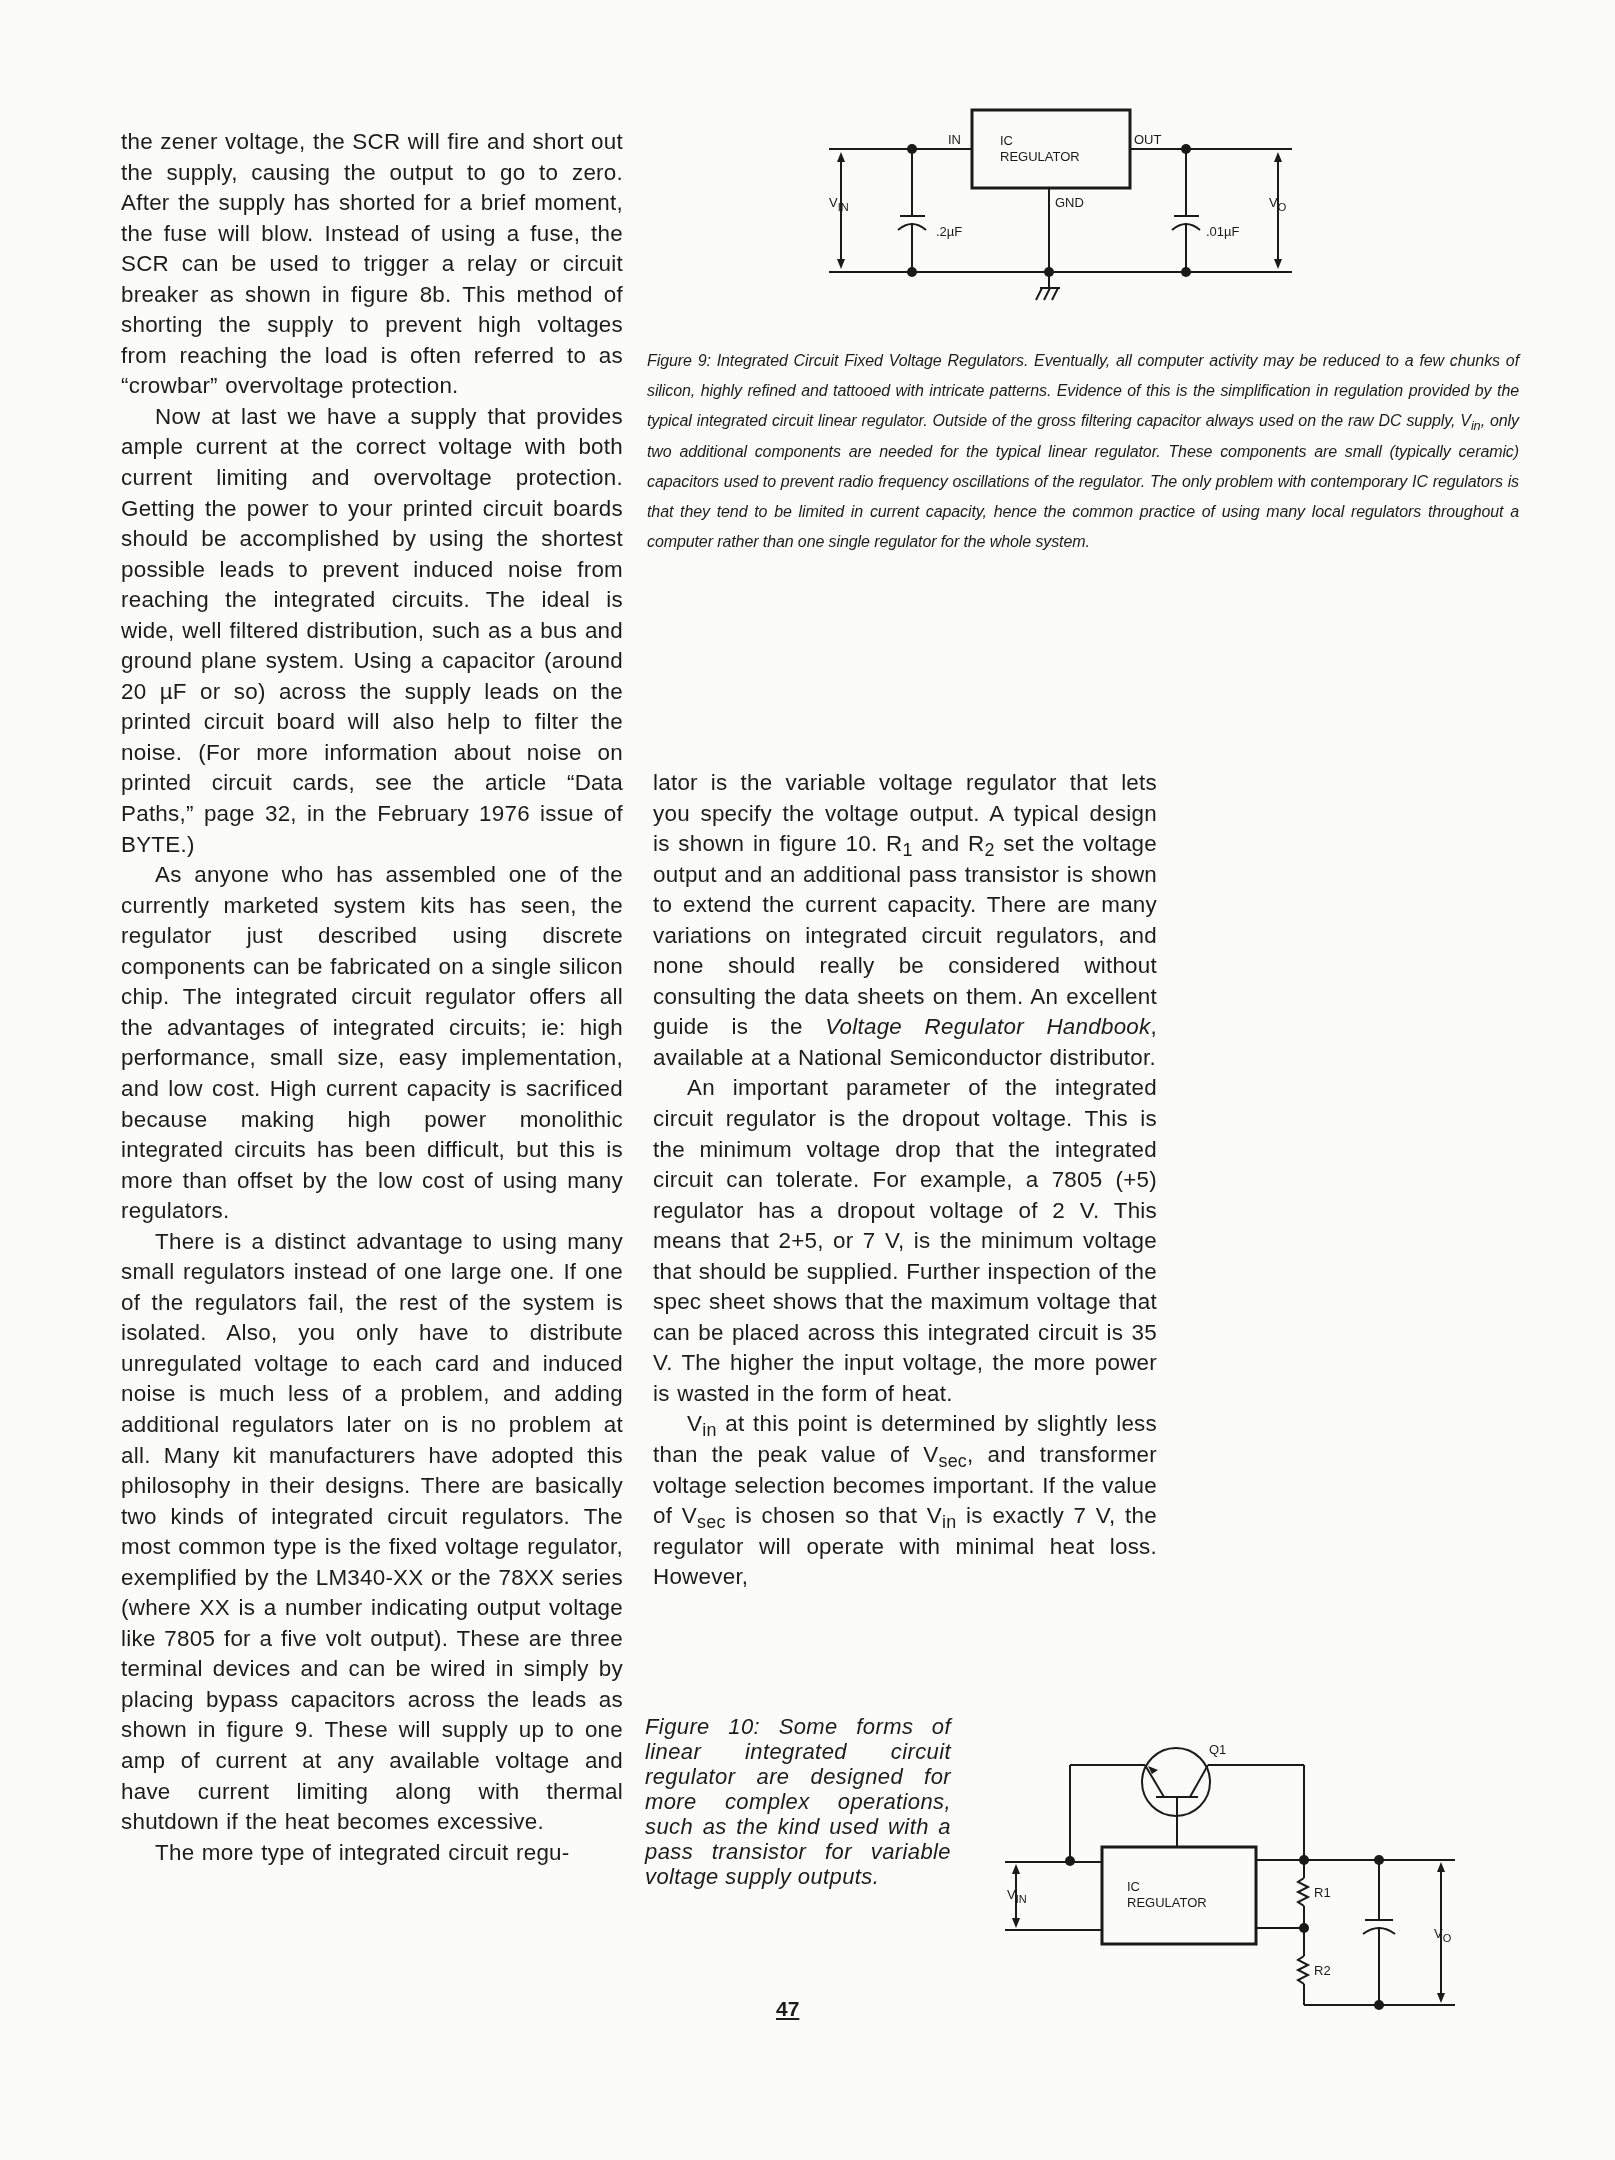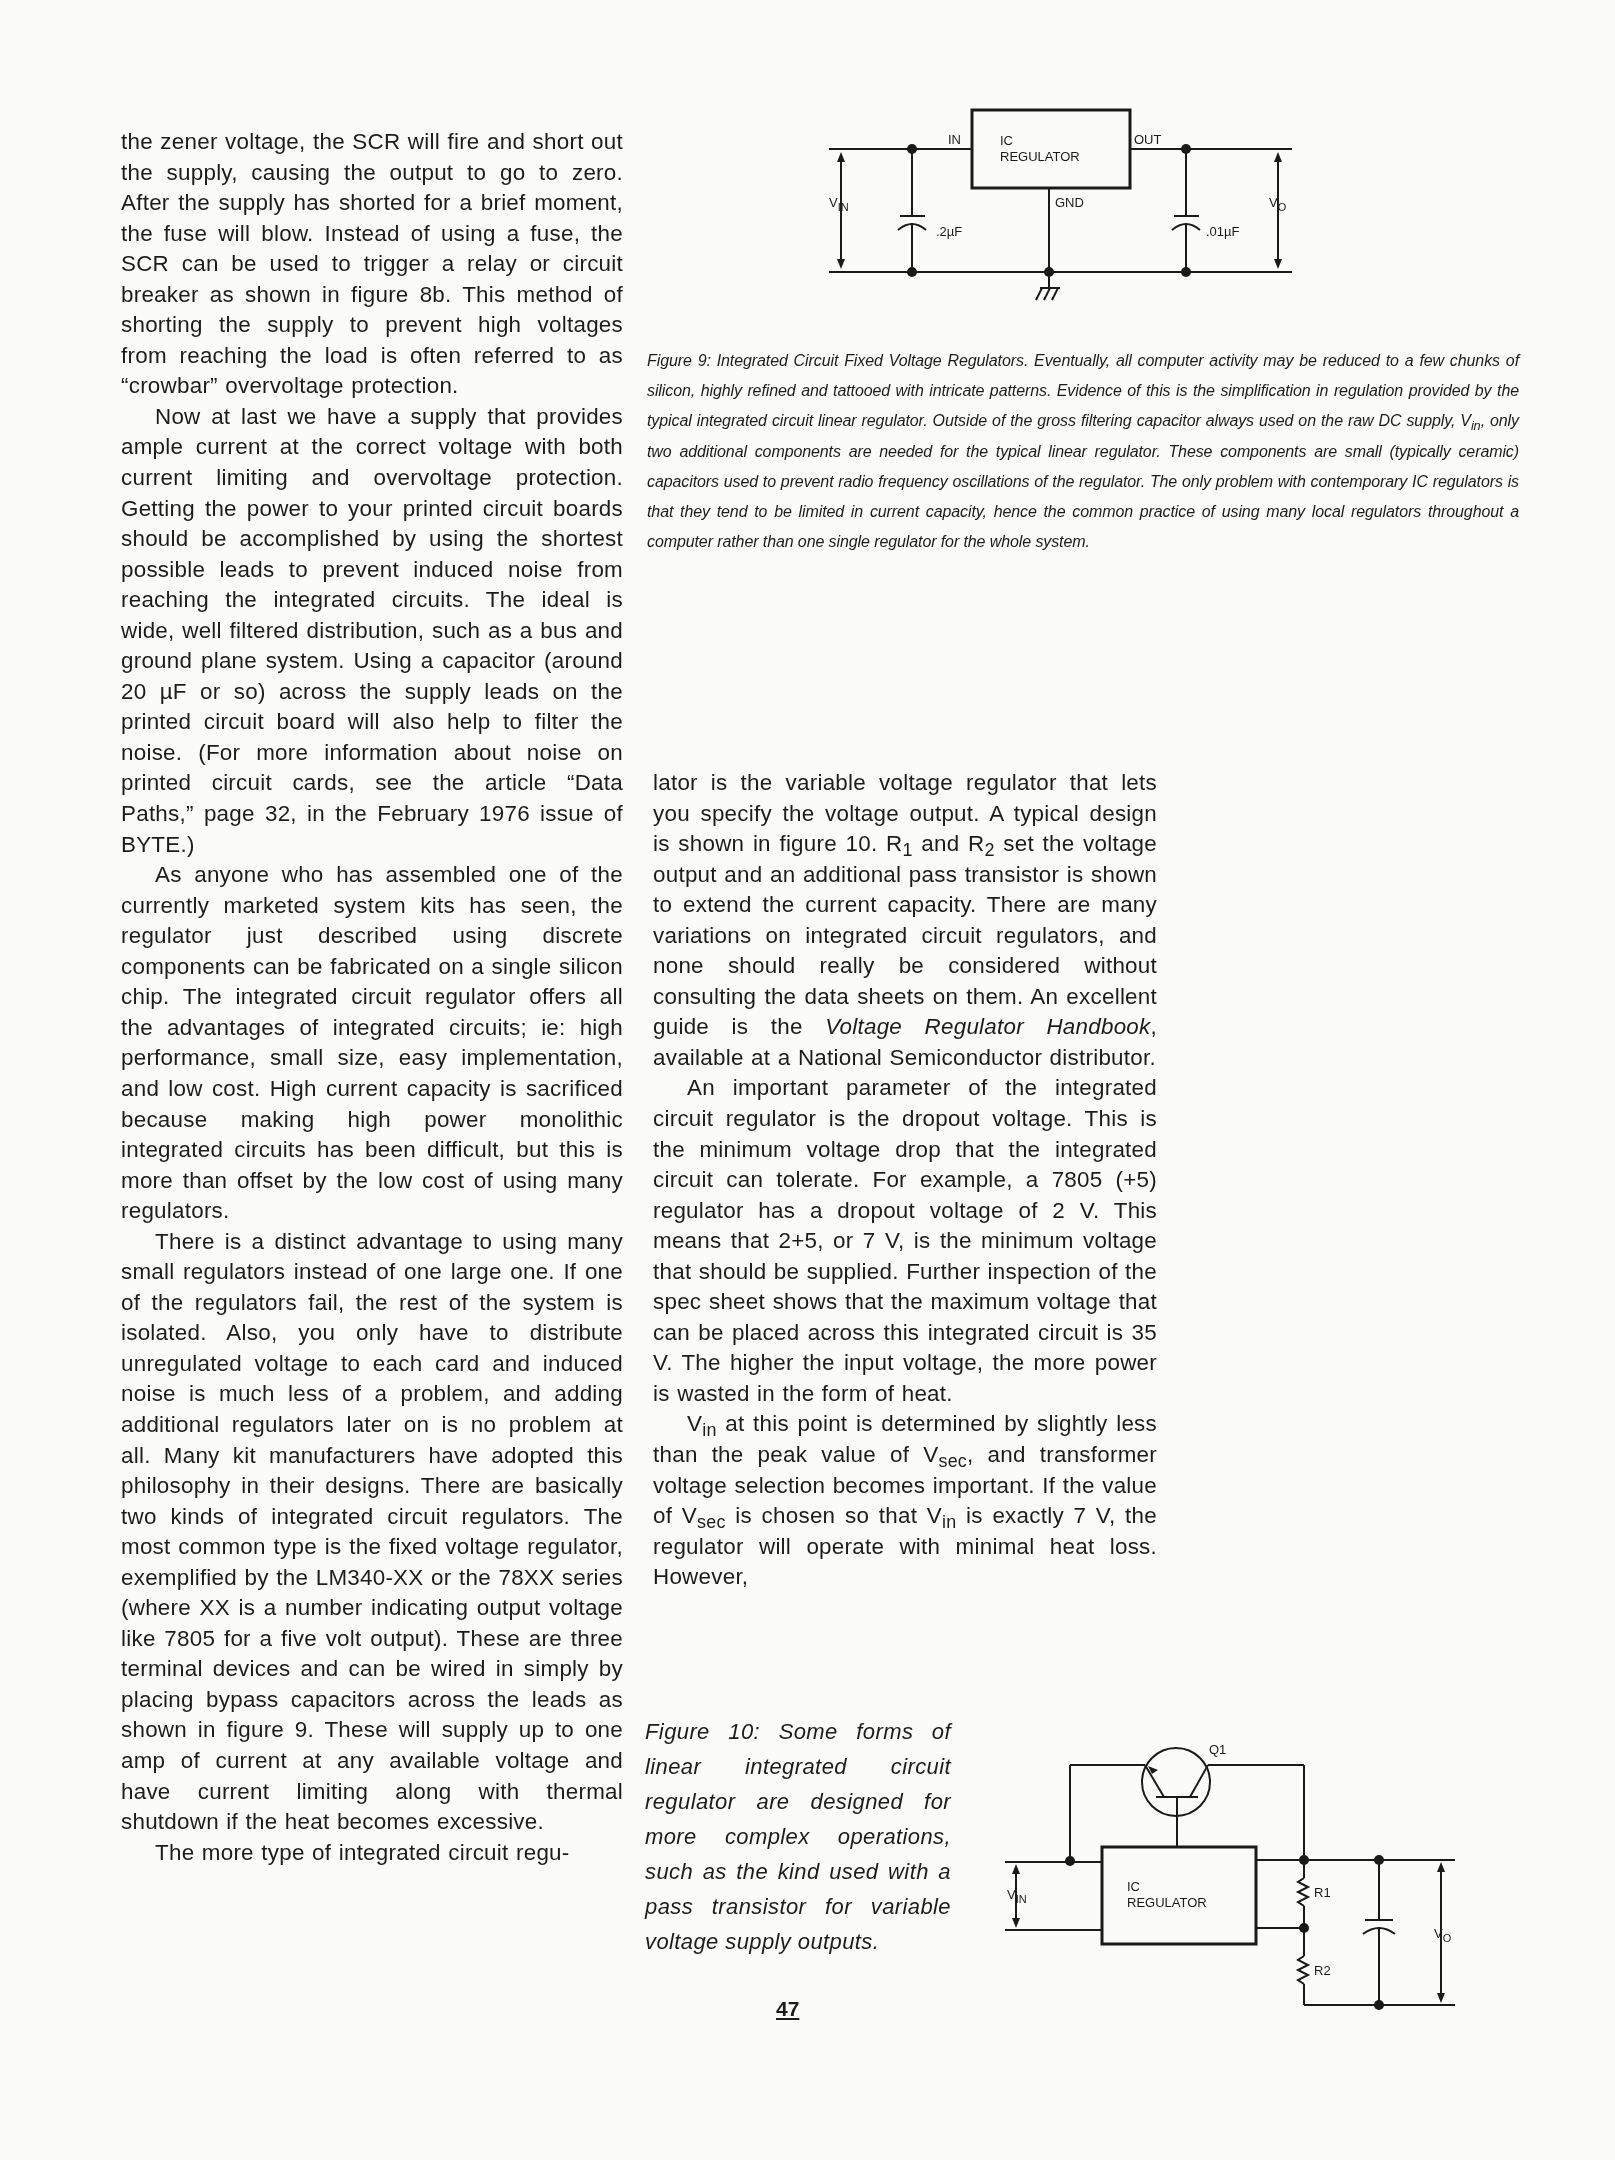--- a/index.html
+++ b/index.html
@@ -17,21 +17,21 @@
   .col p.indent { text-indent: 34px; }
   .left-col { left: 81px; top: 127px; width: 502px; margin-left: 40px; }
   .right-top { left: 653px; top: 768px; width: 504px; }
   .cap9 {
     position: absolute; left: 647px; top: 346px; width: 872px;
     font-style: italic; font-size: 16px; line-height: 30.2px;
     text-align: justify; letter-spacing: -0.1px;
   }
   .cap10 {
     position: absolute; left: 645px; top: 1714px; width: 306px;
-    font-style: italic; font-size: 22px; line-height: 35px;
+    font-style: italic; font-size: 22px; line-height: 25px;
     text-align: justify; letter-spacing: 0.4px;
   }
   .sub { font-size: 0.8em; vertical-align: -0.3em; line-height: 0; }
   .page-num {
     position: absolute; left: 776px; top: 1997px; font-weight: bold;
     font-size: 21px;
     text-decoration: underline;
   }
   svg text { font-family: "Liberation Sans", "DejaVu Sans", sans-serif; }
   .fig9 { position: absolute; left: 800px; top: 90px; }

